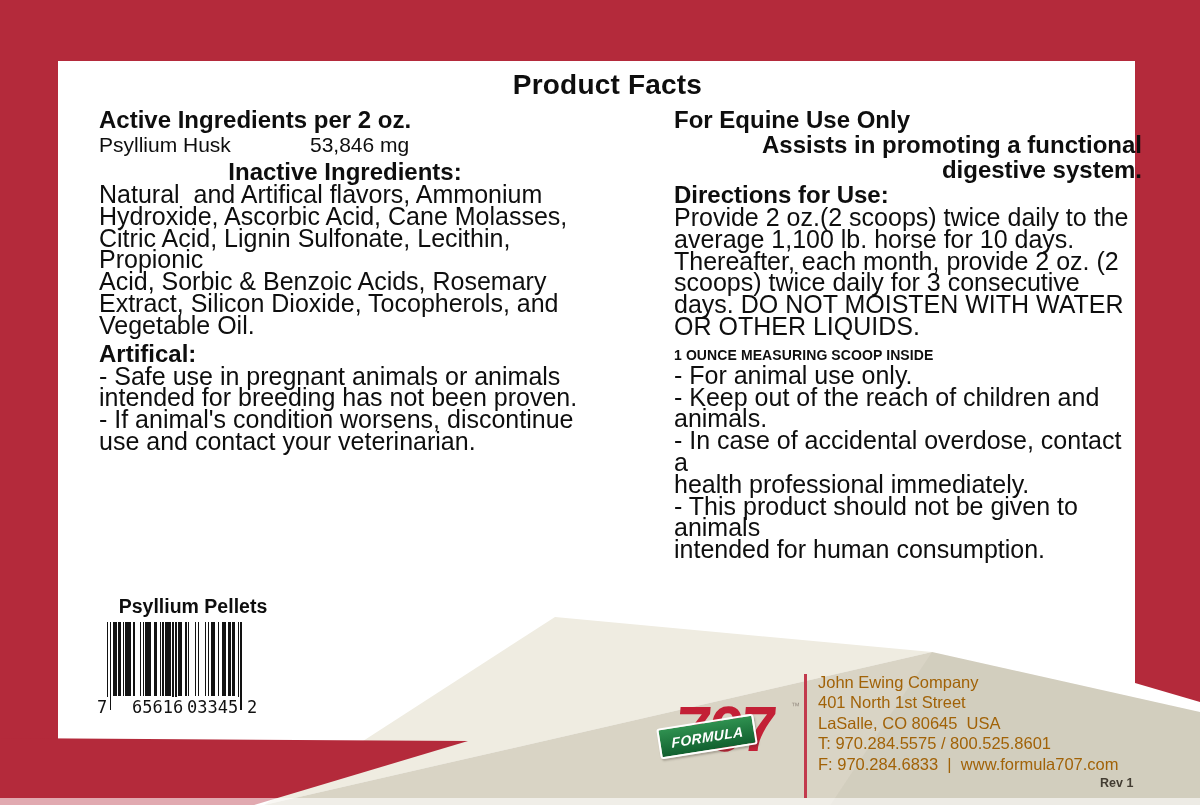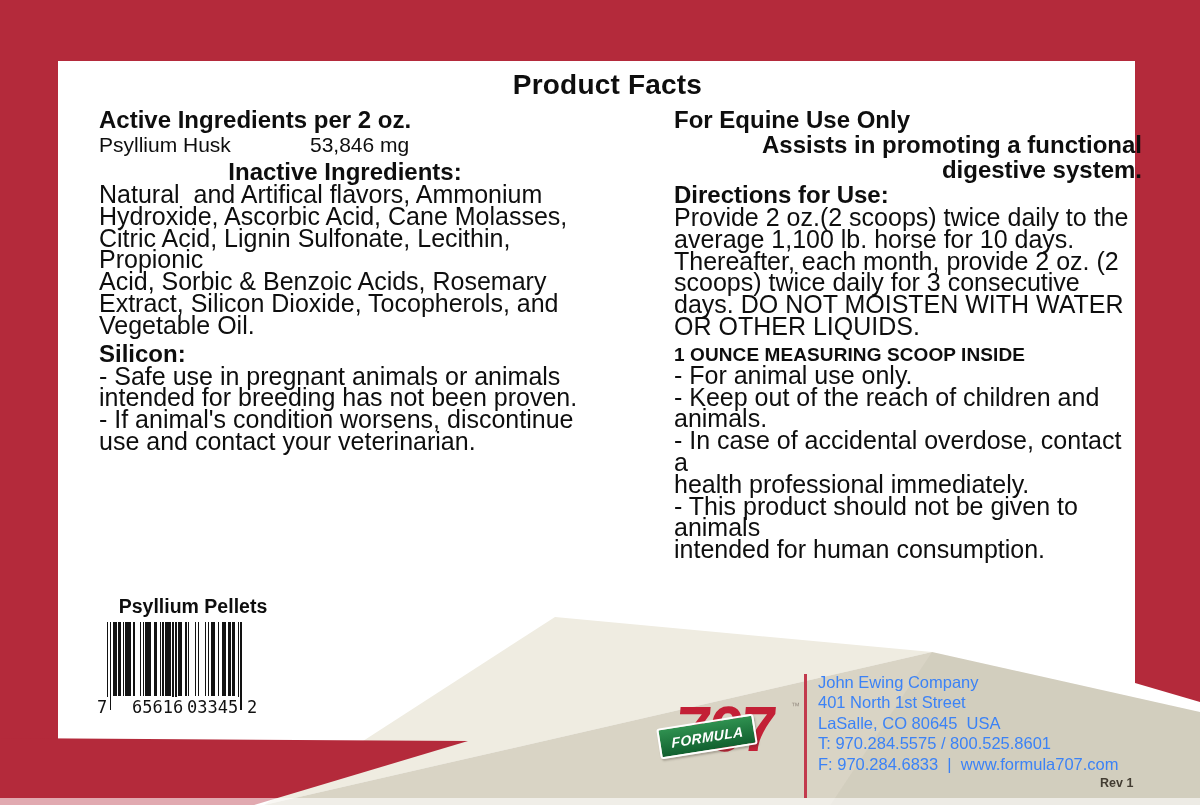--- a/index.html
+++ b/index.html
@@ -29,21 +29,21 @@
            font-size:28px; font-weight:bold; letter-spacing:0.2px; }
   .col { position:absolute; top:107px; }
   .col-left  { left:99px;  width:492px; }
   .col-right { left:674px; width:468px; }
   .h  { font-size:24px; font-weight:bold; line-height:25px; margin:0; }
   .h2lines { white-space:pre-line; line-height:25px;text-align:right; }
   .body { font-size:25px; line-height:21.8px; white-space:pre-line; margin:0; }
   .active-row { position:relative; height:23px; font-size:21px; margin-top:1px; }
   .active-amount { position:absolute; left:211px; top:0; }
   .mt3 { margin-top:3px;text-align:center; } .mt4 { margin-top:4px; }
-  .scoop { font-size:19px; font-weight:bold; line-height:20px; margin-top:7px; letter-spacing:0.1px; }
+  .scoop { font-size:14px; font-weight:bold; line-height:20px; margin-top:7px; letter-spacing:0.1px; }
   .warn-h { margin-top:6px; }
   
   .product-name { position:absolute; left:116px; top:595px; width:154px; text-align:center;
                   font-size:19.5px; font-weight:bold; }
   .barcode { position:absolute; left:96px; top:622px; width:170px; height:96px; }
   .bars { position:absolute; left:11px; top:0; width:136px; height:90px; }
   .bars .bar { position:absolute; top:0; background:#121212; }
   .bc-digit { position:absolute; top:75px; font-family:"DejaVu Sans Mono", monospace;
               font-size:17px; color:#111; background:#fff; padding:0 1px; }
   .bc-left  { left:0; }   .bc-g1 { left:35px; } .bc-g2 { left:90px; } .bc-right { left:150px; }
@@ -52,21 +52,21 @@
                line-height:1; color:#c32036; letter-spacing:-3px; transform:skewX(-5deg); }
   .brand-tm  { position:absolute; left:791px; top:701px; font-size:9px; color:#9a9186; }
   .ribbon { position:absolute; left:658px; top:721px; width:94px; height:27px;
             transform:rotate(-9deg); background:linear-gradient(180deg,#2f9150,#11602f);
             border:2px solid #ffffff; border-radius:3px; box-shadow:1px 2px 2px rgba(60,50,40,0.3);
             display:flex; align-items:center; justify-content:center; }
   .ribbon span { color:#ffffff; font-style:italic; font-weight:bold; font-size:14px;
                  letter-spacing:0.4px; transform:skewX(-6deg); }
   .divider { position:absolute; left:804px; top:674px; width:3px; height:124px; background:#c23a4d; }
   .company { position:absolute; left:818px; top:672px; font-size:16.5px; line-height:20.4px;
-             color:#3b82f6; white-space:pre-line; }
+             color:#a16207; white-space:pre-line; }
   .rev { position:absolute; left:1100px; top:776px; font-size:12.5px; font-weight:bold; color:#433d33; }
 </style>
 </head>
 <body>
 
 <div class="stage">
 
   <div class="beige-pale"></div>
   <div class="beige-main"></div>
   <div class="beige-facet-right"></div>
@@ -83,21 +83,21 @@
       <span>Psyllium Husk</span>
       <span class="active-amount">53,846 mg</span>
     </div>
     <div class="h mt3">Inactive Ingredients:</div>
     <div class="body">Natural&nbsp; and Artifical flavors, Ammonium
 Hydroxide, Ascorbic Acid, Cane Molasses,
 Citric Acid, Lignin Sulfonate, Lecithin, Propionic
 Acid, Sorbic &amp; Benzoic Acids, Rosemary
 Extract, Silicon Dioxide, Tocopherols, and
 Vegetable Oil.</div>
-    <div class="h mt4">Silicon:</div>
+    <div class="h mt4">Artifical:</div>
     <div class="body">- Safe use in pregnant animals or animals
 intended for breeding has not been proven.
 - If animal's condition worsens, discontinue
 use and contact your veterinarian.</div>
   </div>
 
   <div class="col col-right">
     <div class="h">For Equine Use Only</div>
     <div class="h h2lines">Assists in promoting a functional
 digestive system.</div>

